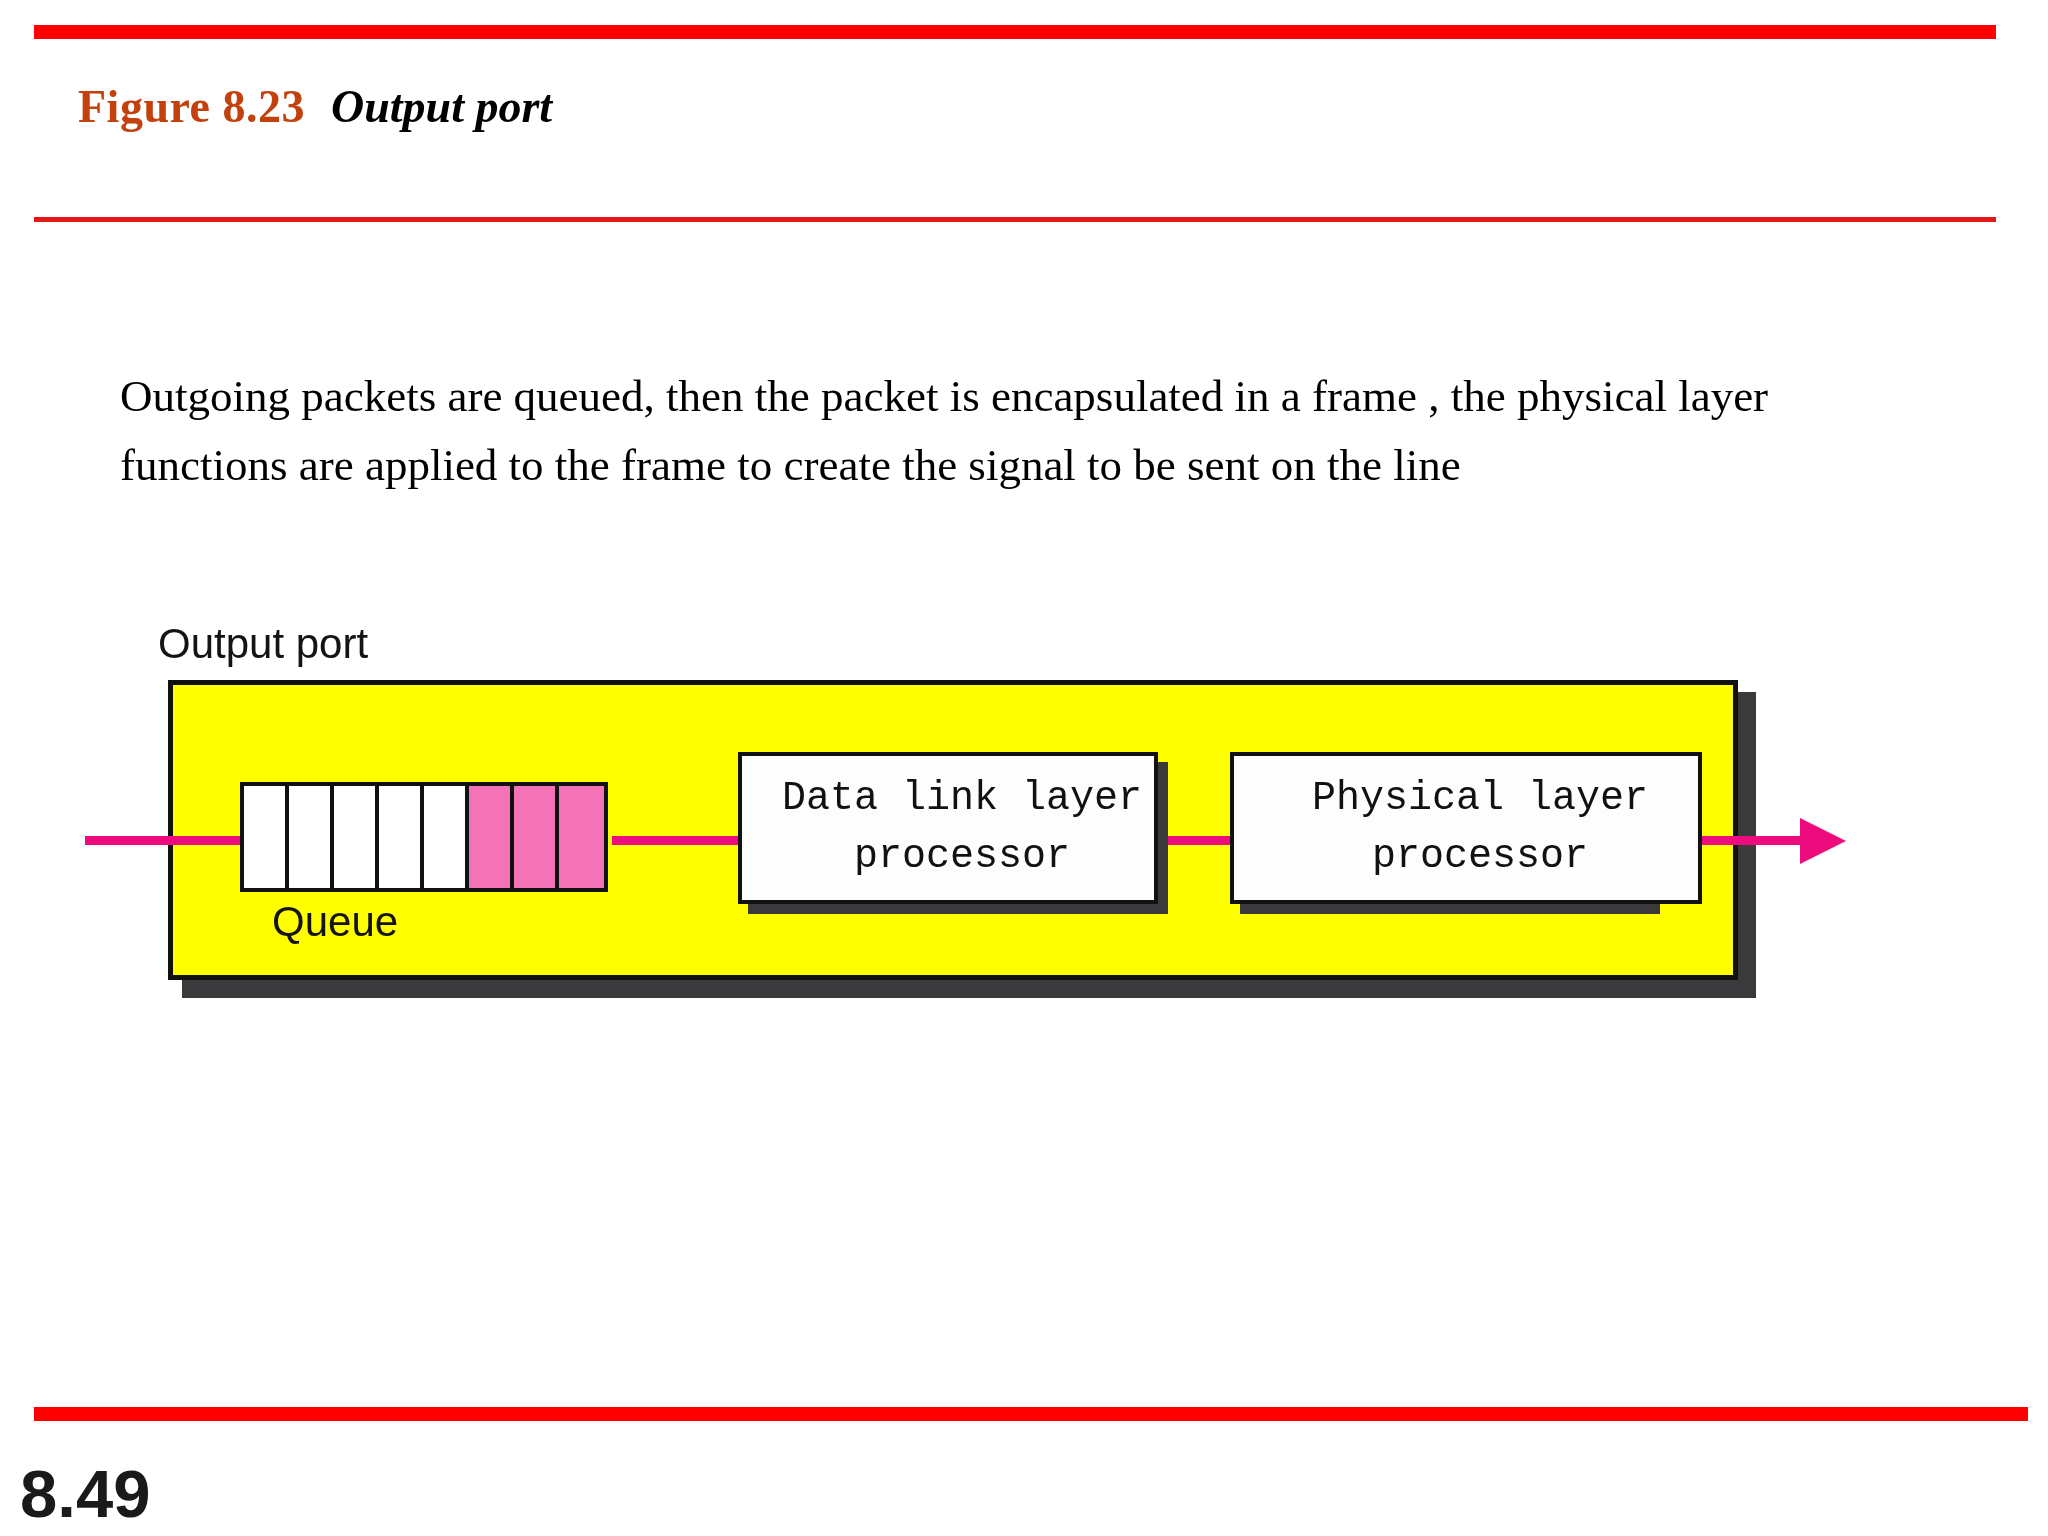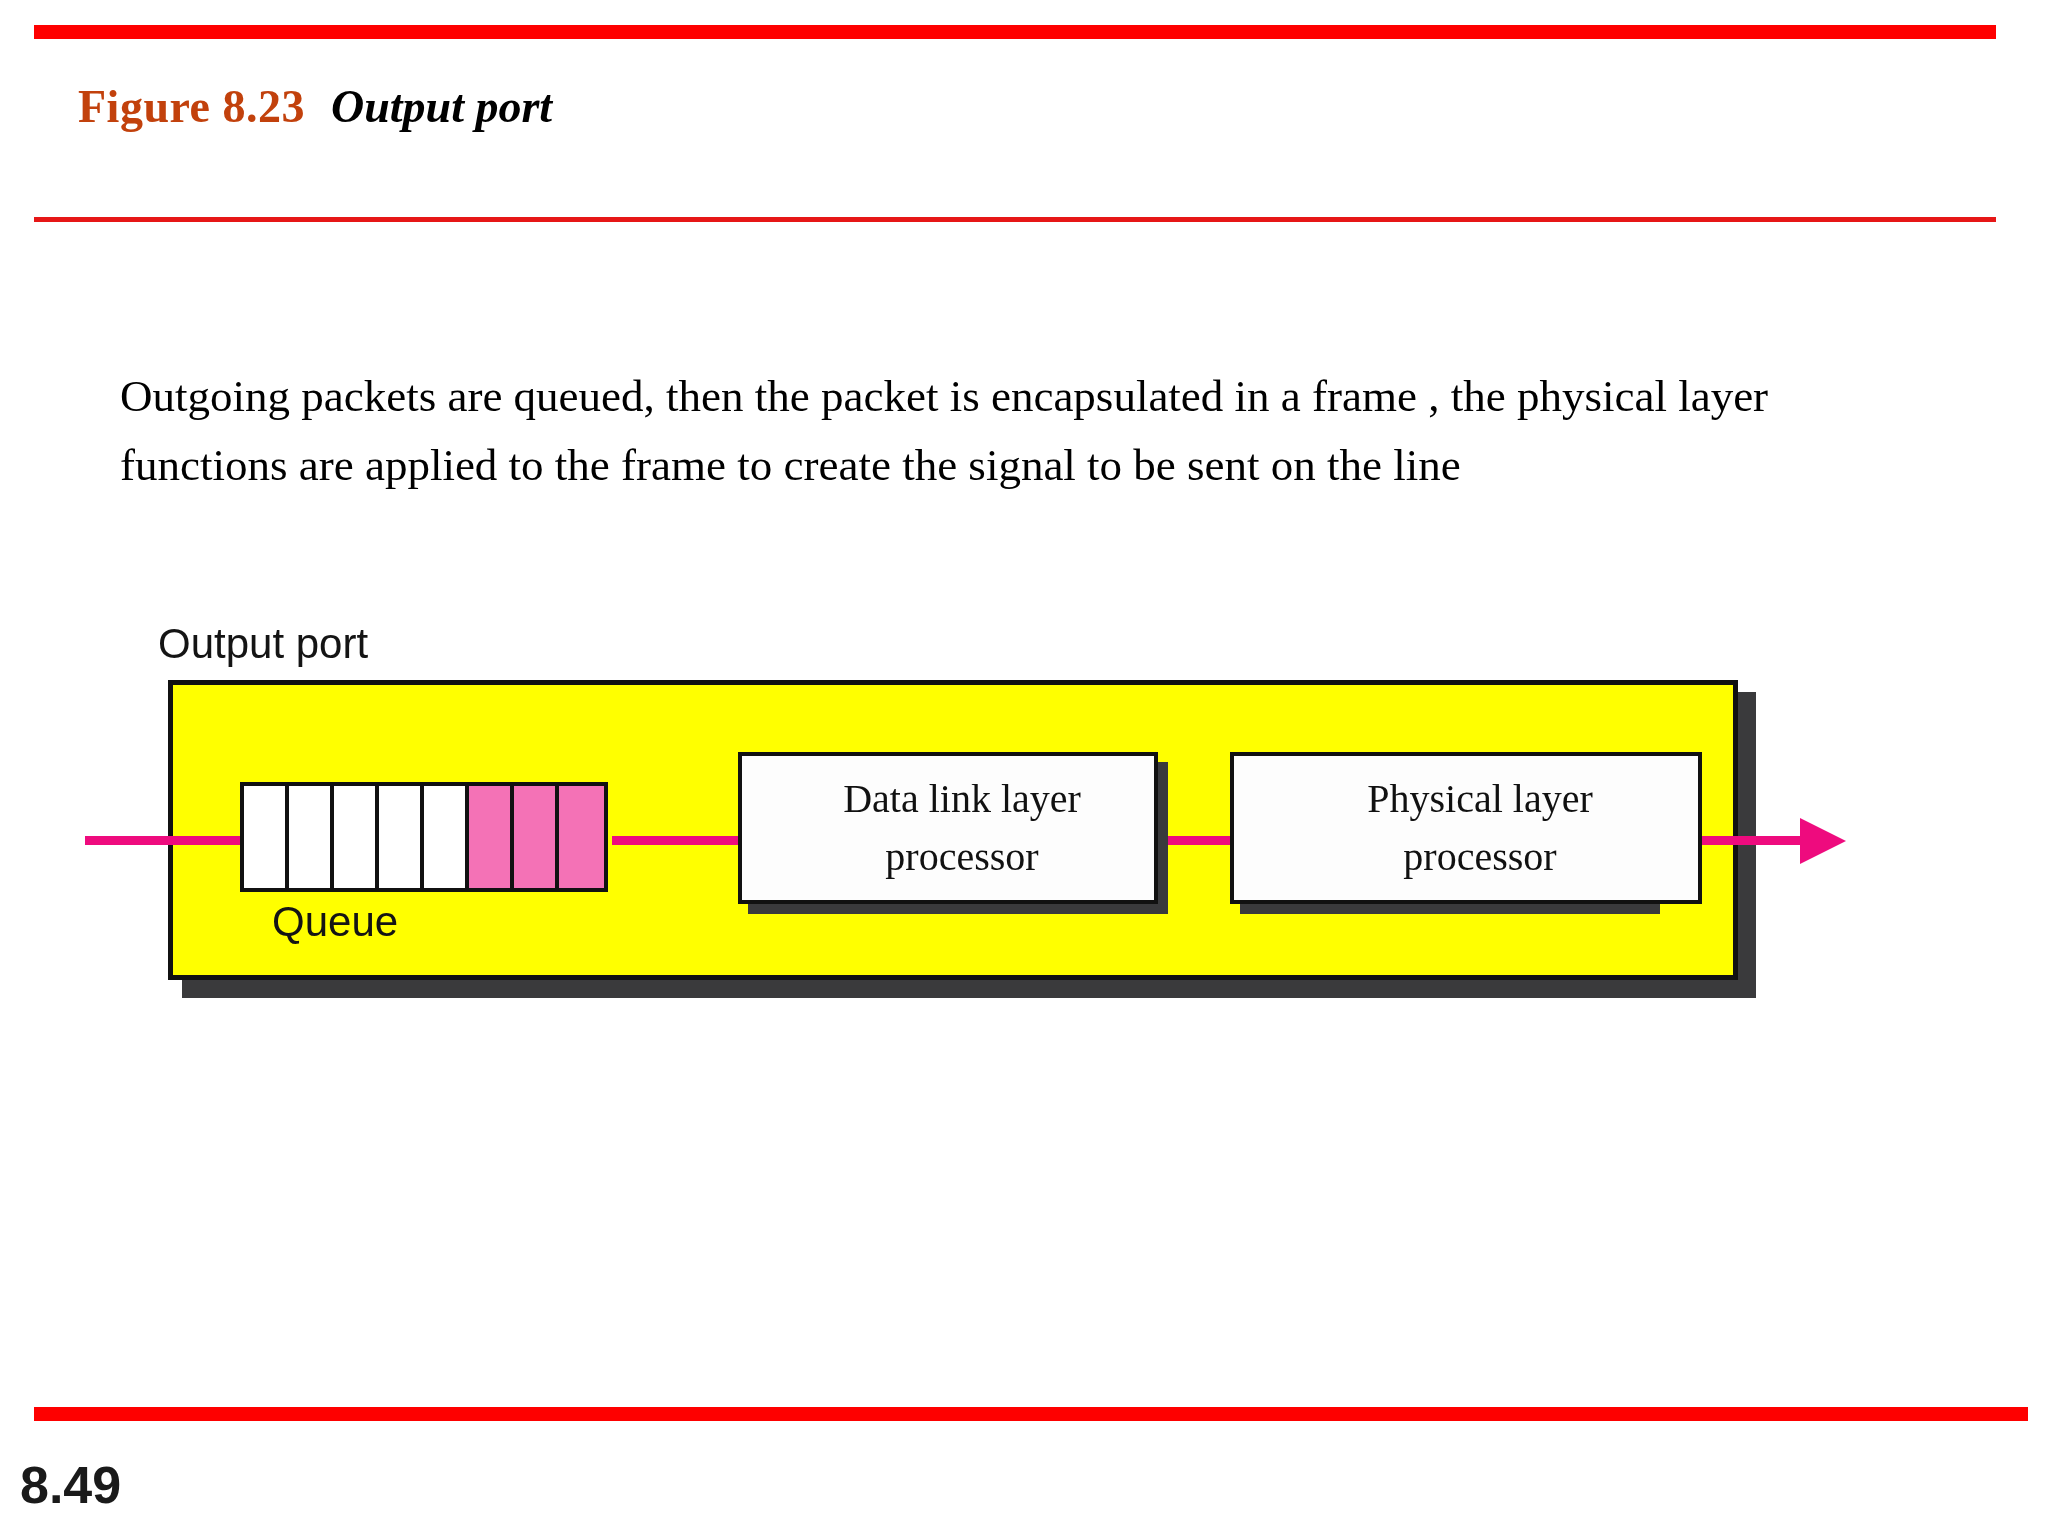--- a/index.html
+++ b/index.html
@@ -176,39 +176,39 @@
   }
   .proc-box {
     position: absolute;
     background: #fdfdfd;
     border: 4px solid #111111;
     box-sizing: border-box;
     display: flex;
     align-items: center;
     justify-content: center;
     text-align: center;
-    font-family: Liberation Serif, serif;
+    font-family: Liberation Mono, monospace;
     font-size: 40px;
     line-height: 58px;
     color: #111111;
     padding-left: 28px;
   }
   #dll-shadow  { left: 748px;  top: 762px; width: 420px; height: 152px; }
   #dll-box     { left: 738px;  top: 752px; width: 420px; height: 152px; }
   #phy-shadow  { left: 1240px; top: 762px; width: 420px; height: 152px; }
   #phy-box     { left: 1230px; top: 752px; width: 472px; height: 152px; }
 
   
   .page-number {
     position: absolute;
     left: 20px;
     top: 1455px;
     font-family: "Liberation Sans", "DejaVu Sans", sans-serif;
     font-weight: bold;
-    font-size: 52px;
+    font-size: 67px;
     color: #1a1a1a;
   }
 </style>
 </head>
 <body>
 
 <div id="slide">
 
   <div class="rule-top"></div>
 

